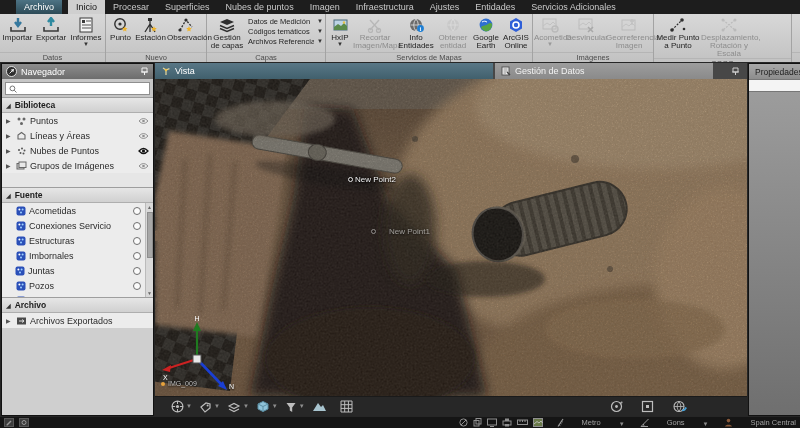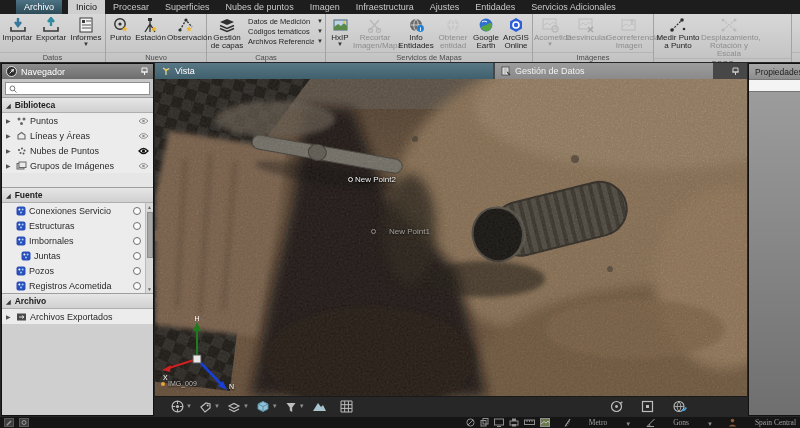--- a/index.html
+++ b/index.html
@@ -91,21 +91,21 @@
   .right-panel { width:52px; flex:0 0 auto; margin:1px 0 1px 0; border:1px solid #121212; border-right:0;
                  display:flex; flex-direction:column; overflow:hidden; }
   .rp-head { height:15px; background:linear-gradient(#a8a8a8,#8d8d8d); color:#1b1b1b; font-size:8.5px;
              display:flex; align-items:center; gap:3px; padding:0 3px; white-space:nowrap; flex:0 0 auto; }
   .rp-field { height:13px; background:#f4f4f4; border-top:1px solid #777; border-bottom:1px solid #777; flex:0 0 auto; }
   .rp-body { flex:1; background:linear-gradient(#9c9c9c,#6f6f6f); }
 
   
   .statusbar { height:11px; background:#151515; display:flex; align-items:flex-start; gap:5px;
                padding:1px 4px 0; font-size:7.5px; color:#a0a0a0; overflow:hidden; flex:0 0 auto; white-space:nowrap; }
-  .sb-item { display:flex; align-items:flex-end; gap:18px; cursor:default;font-family:Liberation Serif, serif; }
+  .sb-item { display:flex; align-items:flex-end; gap:18px; cursor:default; }
   .sb-spacer { flex:1; }
   .sb-caret { font-size:6px; color:#8b8b8b; }
   .i { display:inline-block; vertical-align:middle; }
 </style>
 </head>
 <body>
 
 <div class="app">
 
   <div class="menubar">
@@ -454,44 +454,54 @@
         <span>Fuente</span>
       </div>
       <div class="items fuente-items">
         <div class="item" style="padding-left:14px">
           <svg class="i" width="10" height="10">
               <rect x="0.5" y="0.5" width="9" height="9" rx="2" fill="#2a4fb8"></rect>
               <circle cx="3.4" cy="3.4" r="1" fill="#fff"></circle>
               <circle cx="6.6" cy="3.4" r="1" fill="#9fd0ff"></circle>
               <circle cx="5" cy="6.6" r="1" fill="#9fd0ff"></circle>
             </svg>
-          <span class="ilabel">Conexiones Servicio</span>
+          <span class="ilabel">Acometidas</span>
           <span class="radio"></span>
         </div>
         <div class="item" style="padding-left:14px">
           <svg class="i" width="10" height="10">
               <rect x="0.5" y="0.5" width="9" height="9" rx="2" fill="#2a4fb8"></rect>
               <circle cx="3.4" cy="3.4" r="1" fill="#fff"></circle>
               <circle cx="6.6" cy="3.4" r="1" fill="#9fd0ff"></circle>
               <circle cx="5" cy="6.6" r="1" fill="#9fd0ff"></circle>
             </svg>
-          <span class="ilabel">Estructuras</span>
+          <span class="ilabel">Conexiones Servicio</span>
           <span class="radio"></span>
         </div>
         <div class="item" style="padding-left:14px">
           <svg class="i" width="10" height="10">
               <rect x="0.5" y="0.5" width="9" height="9" rx="2" fill="#2a4fb8"></rect>
               <circle cx="3.4" cy="3.4" r="1" fill="#fff"></circle>
               <circle cx="6.6" cy="3.4" r="1" fill="#9fd0ff"></circle>
               <circle cx="5" cy="6.6" r="1" fill="#9fd0ff"></circle>
             </svg>
+          <span class="ilabel">Estructuras</span>
+          <span class="radio"></span>
+        </div>
+        <div class="item" style="padding-left:14px">
+          <svg class="i" width="10" height="10">
+              <rect x="0.5" y="0.5" width="9" height="9" rx="2" fill="#2a4fb8"></rect>
+              <circle cx="3.4" cy="3.4" r="1" fill="#fff"></circle>
+              <circle cx="6.6" cy="3.4" r="1" fill="#9fd0ff"></circle>
+              <circle cx="5" cy="6.6" r="1" fill="#9fd0ff"></circle>
+            </svg>
           <span class="ilabel">Imbornales</span>
           <span class="radio"></span>
         </div>
-        <div class="item" style="padding-left:19px">
+        <div class="item" style="padding-left:13px">
           <svg class="i" width="10" height="10">
               <rect x="0.5" y="0.5" width="9" height="9" rx="2" fill="#2a4fb8"></rect>
               <circle cx="3.4" cy="3.4" r="1" fill="#fff"></circle>
               <circle cx="6.6" cy="3.4" r="1" fill="#9fd0ff"></circle>
               <circle cx="5" cy="6.6" r="1" fill="#9fd0ff"></circle>
             </svg>
           <span class="ilabel">Juntas</span>
           <span class="radio"></span>
         </div>
         <div class="item" style="padding-left:14px">

